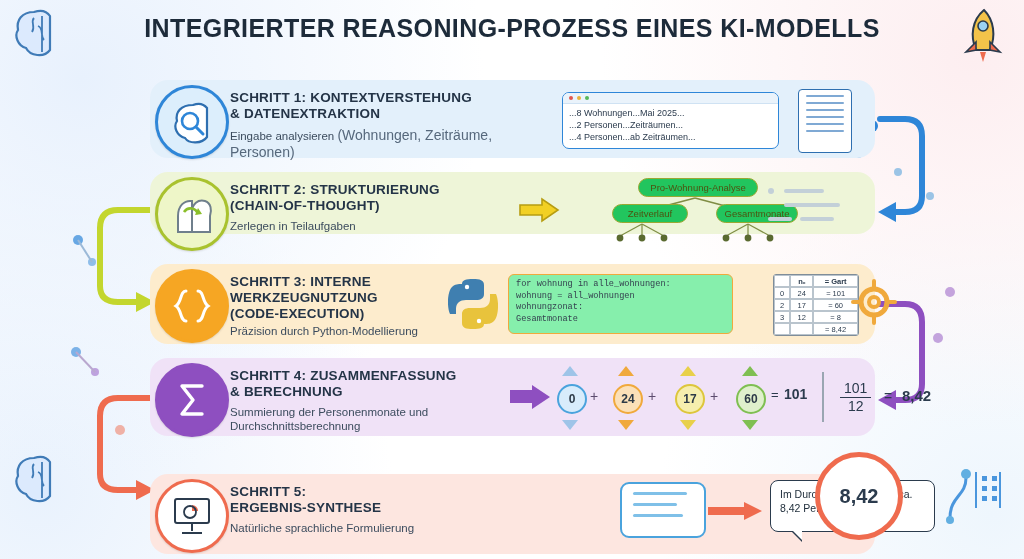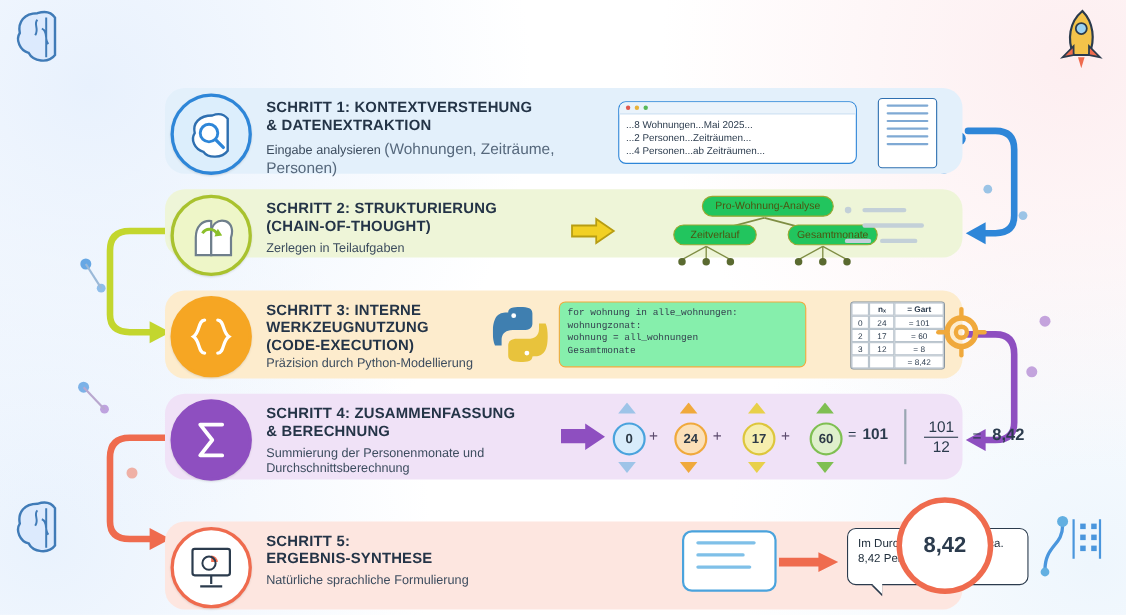--- a/index.html
+++ b/index.html
@@ -30,21 +30,21 @@
 
   .badge{position:absolute;width:68px;height:68px;border-radius:50%;
      left:5px;top:5px;display:flex;align-items:center;justify-content:center;
      box-shadow:0 1px 2px rgba(0,0,0,.12);}
   .r1 .badge{background:#dceefc;border:3px solid #2e86d8;top:5px;}
   .r2 .badge{background:#eef6c8;border:3px solid #a9c22e;}
   .r3 .badge{background:#f6a623;border:3px solid #f6a623;}
   .r4 .badge{background:#8e4fc0;border:3px solid #8e4fc0;}
   .r5 .badge{background:#ffffff;border:3px solid #ef6b4e;}
 
-  .steptext{position:absolute;left:92px;top:10px;width:280px;}
+  .steptext{position:absolute;left:80px;top:10px;width:280px;}
   .steptitle{font-size:13.5px;font-weight:bold;color:#243447;line-height:1.18;letter-spacing:.2px;}
   .stepsub{font-size:11.5px;color:#3c4c5e;margin-top:5px;line-height:1.25;}
   .stepsub .small{font-size:14px;color:#56687c;}
 
   
   .win{position:absolute;left:412px;top:12px;width:215px;height:55px;
     background:#fff;border:1.6px solid #2e86d8;border-radius:7px;overflow:hidden;}
   .win .bar{height:10px;background:#eaf3fb;border-bottom:1px solid #cfe2f3;position:relative;}
   .dot{width:4px;height:4px;border-radius:50%;position:absolute;top:3px;}
   .win .lines{padding:3px 6px;font-size:9px;color:#2b3b4d;line-height:1.35;}
@@ -154,20 +154,21 @@
       <rect x="42" y="14" width="5" height="5" fill="#2e86d8"></rect>
       <rect x="52" y="14" width="5" height="5" fill="#2e86d8"></rect>
       <rect x="42" y="24" width="5" height="5" fill="#2e86d8"></rect>
       <rect x="52" y="24" width="5" height="5" fill="#2e86d8"></rect>
       <rect x="42" y="34" width="5" height="5" fill="#2e86d8"></rect>
       <rect x="52" y="34" width="5" height="5" fill="#2e86d8"></rect>
       <path d="M36 10 L36 46 M60 10 L60 46" stroke="#2e86d8" stroke-width="2"></path>
     </g>
   </svg>
 
+  <div class="title">INTEGRIERTER REASONING-PROZESS EINES KI-MODELLS</div>
 
   <div class="row r1">
     <div class="badge">
       <svg width="46" height="46" viewBox="0 0 46 46">
         <path d="M24 6 C12 6 6 13 8 22 C4 28 8 37 16 39 C20 45 33 45 38 38 L38 9 C34 4 29 4 24 6 Z" fill="#ffffff" stroke="#2e6fb0" stroke-width="2.2"></path>
         <circle cx="21" cy="22" r="8" fill="none" stroke="#2e86d8" stroke-width="2.6"></circle>
         <line x1="27" y1="28" x2="34" y2="35" stroke="#2e86d8" stroke-width="3" stroke-linecap="round"></line>
       </svg>
     </div>
     <div class="steptext">
@@ -264,22 +265,22 @@
       <div class="stepsub" style="margin-top:2px">Präzision durch Python-Modellierung</div>
     </div>
     <svg style="position:absolute;left:298px;top:14px;width:50px;height:52px;">
       <path d="M14 6 C14 2 18 1 25 1 C32 1 36 2 36 7 L36 16 C36 20 33 22 28 22 L18 22 C12 22 8 25 8 31 L8 36 L2 36 C-1 30 -1 14 4 9 C7 6 10 6 14 6 Z" fill="#3f7fb0"></path>
       <path d="M36 46 C36 50 32 51 25 51 C18 51 14 50 14 45 L14 36 C14 32 17 30 22 30 L32 30 C38 30 42 27 42 21 L42 16 L48 16 C51 22 51 38 46 43 C43 46 40 46 36 46 Z" fill="#e8c33c"></path>
       <circle cx="19" cy="9" r="2.2" fill="#fff"></circle>
       <circle cx="31" cy="43" r="2.2" fill="#fff"></circle>
     </svg>
     <div class="code">
       <div>for wohnung in alle_wohnungen:</div>
+      <div>        wohnung = all_wohnungen</div>
       <div>    wohnungzonat:</div>
-      <div>        wohnung = all_wohnungen</div>
       <div>        Gesamtmonate</div>
     </div>
     <table class="table" cellspacing="0" cellpadding="0">
       <tbody>
           <tr>
         <th></th>
         <th>nₓ</th>
         <th>= Gart</th>
       </tr>
       <tr>

